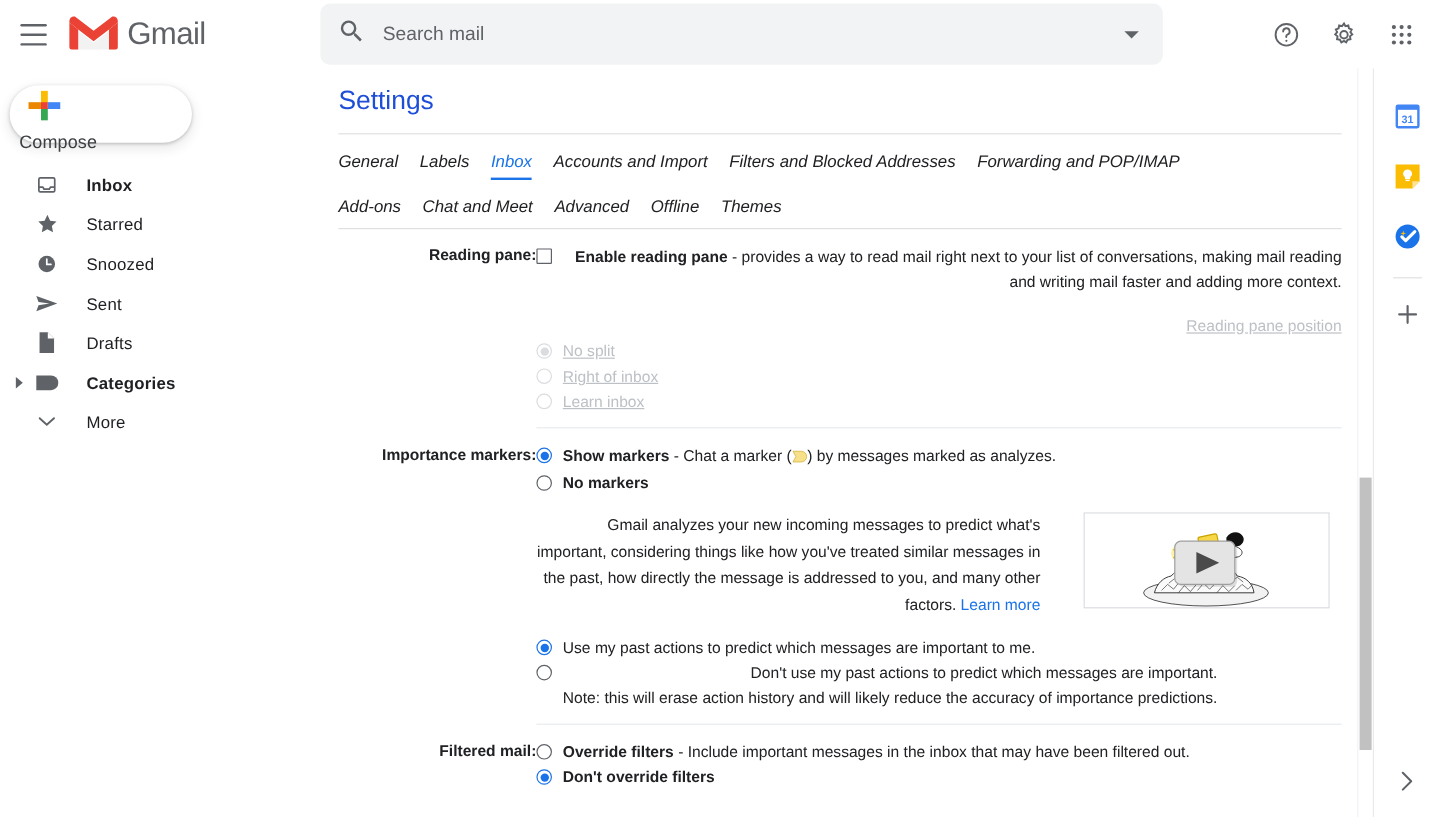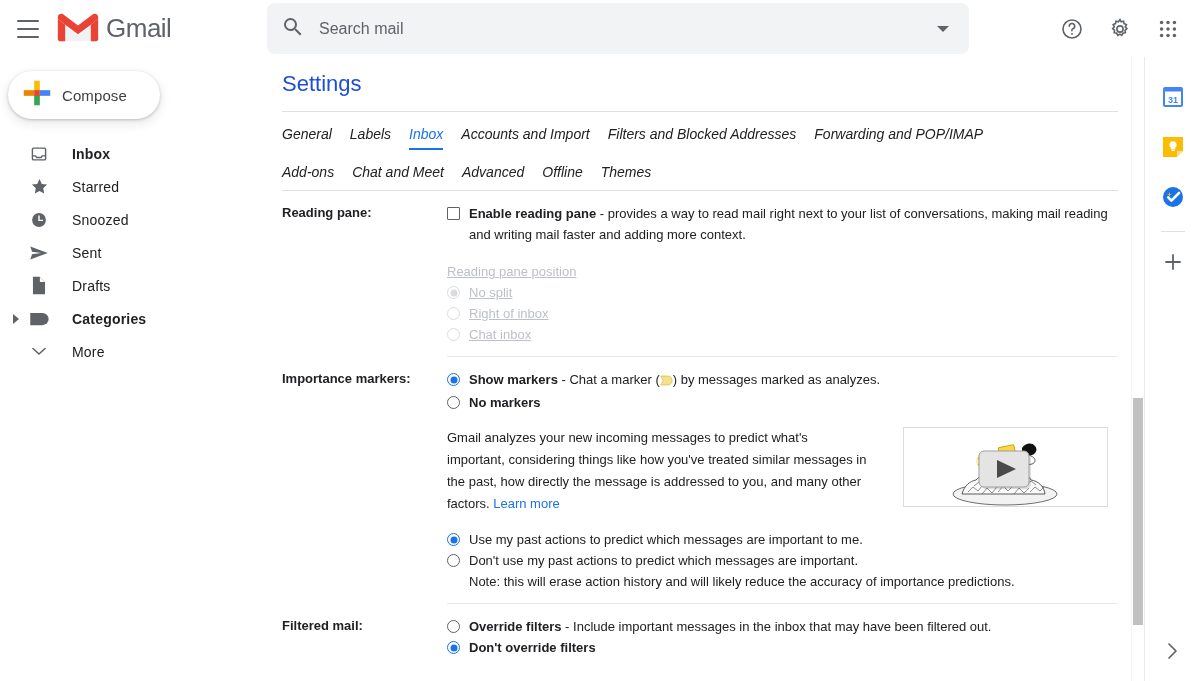--- a/index.html
+++ b/index.html
@@ -69,21 +69,21 @@
   
   .leftnav {
     position: absolute; left: 0; top: 57px; width: 260px; height: 624px;
     background: #fff;
   }
   .compose {
     margin: 14px 0 0 8px;
     width: 152px; height: 48px;
     border-radius: 24px; background: #fff;
     box-shadow: 0 1px 3px rgba(60,64,67,.3), 0 4px 8px 3px rgba(60,64,67,.08);
-    display: flex; align-items: center; cursor: pointer;
+    display: flex; align-items: flex-start; cursor: pointer; flex-direction: column;
   }
   .compose-plus { width: 34px; height: 34px; margin-left: 12px; flex: none; }
   .compose-label { font-size: 15px; color: #3c4043; margin-left: 8px; letter-spacing: .1px; }
 
   .navlist { margin-top: 18px; }
   .navitem {
     height: 33px; display: flex; align-items: center;
     padding-left: 0; cursor: pointer;
     border-top-right-radius: 16px; border-bottom-right-radius: 16px;
     position: relative;
@@ -122,21 +122,21 @@
     padding: 6px 0 8px 0; margin-right: 18px; position: relative;
     white-space: nowrap;
   }
   .tab.active { color: #1a73e8; }
   .tab.active::after {
     content: ""; position: absolute; left: 0; right: 0; bottom: 0;
     height: 2px; background: #1a73e8;
   }
   .tabs-rule { margin: 2px 22px 0 22px; height: 1px; background: #e0e0e0; }
 
-  .settings-body { margin: 0 22px; }
+  .settings-body { margin: 0 22px; text-align: right; }
   .srow { display: flex; padding: 12px 0 0 0; }
   .srow-label {
     width: 165px; flex: none; font-size: 13px; font-weight: bold; color: #202124;
     padding-top: 2px;
   }
   .srow-content { flex: 1; font-size: 13px; color: #202124; line-height: 21px; }
 
   .opt { display: flex; align-items: flex-start; }
   .opt + .opt { margin-top: 0px; }
   .opt-text { margin-left: 9px; }
@@ -417,21 +417,21 @@
           <div class="opt">
             <div class="radio disabled checked"></div>
             <div class="opt-text dim">No split</div>
           </div>
           <div class="opt">
             <div class="radio disabled"></div>
             <div class="opt-text dim">Right of inbox</div>
           </div>
           <div class="opt">
             <div class="radio disabled"></div>
-            <div class="opt-text dim">Chat inbox</div>
+            <div class="opt-text dim">Learn inbox</div>
           </div>
 
           <div class="section-rule"></div>
         </div>
       </div>
 
       <div class="srow">
         <div class="srow-label">Importance markers:</div>
         <div class="srow-content">
 

